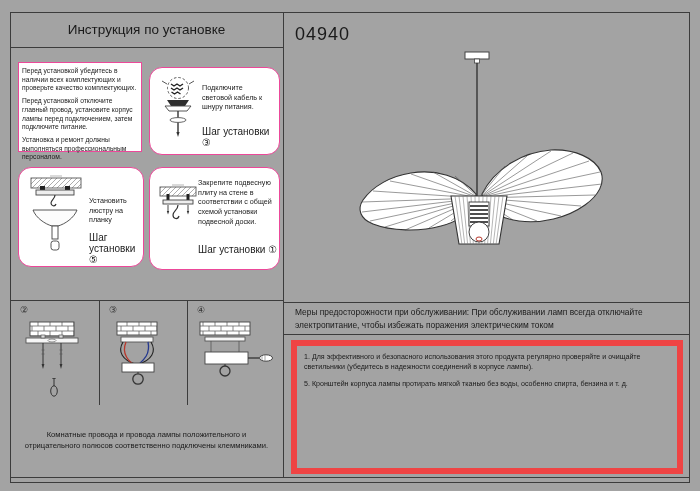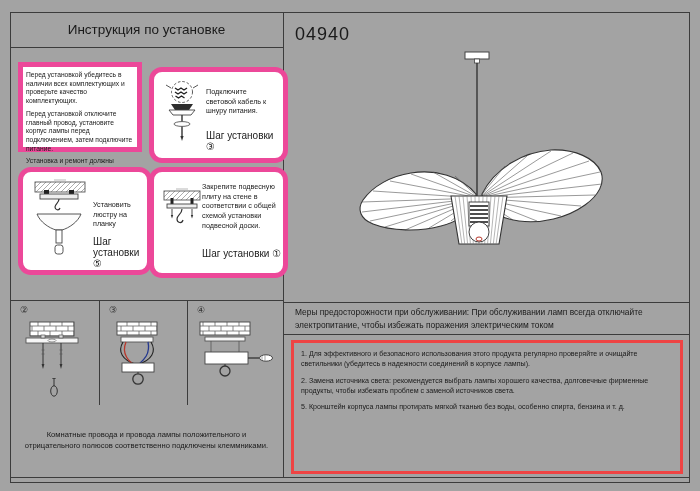--- a/index.html
+++ b/index.html
@@ -2,29 +2,29 @@
 <html><head>
 <meta charset="utf-8">
 <style>
   html,body{margin:0;padding:0;}
   body{width:700px;height:491px;background:#ffffff;font-family:"Liberation Sans","DejaVu Sans",sans-serif;color:#1a1a1a;}
   #page{position:relative;width:700px;height:491px;background:#a3a3a3;overflow:hidden;}
   .line{position:absolute;background:#3c3c3c;}
   .outer{position:absolute;left:10px;top:12px;width:678px;height:469px;border:1px solid #3c3c3c;}
   .title{position:absolute;left:10px;top:22px;width:273px;text-align:center;font-size:13.5px;}
   .model{position:absolute;left:295px;top:24px;font-size:18px;letter-spacing:1px;}
-  .box{position:absolute;border:5px solid #ec4899;background:#fff;}
+  .box{position:absolute;border:1px solid #ec4899;background:#fff;}
   .rounded{border-radius:13px;}
   .smalltxt{font-size:6.7px;line-height:1.3;}
   .bx-text{position:absolute;font-size:7.2px;line-height:1.35;}
   .bx-step{position:absolute;font-size:10px;}
   .panel-num{position:absolute;font-size:9px;color:#333;}
   .caption{position:absolute;left:20px;top:429px;width:253px;text-align:center;font-size:7.6px;line-height:1.5;}
   .warning{position:absolute;left:295px;top:306px;width:378px;font-size:8.4px;line-height:1.55;}
-  .listbox{position:absolute;left:291px;top:340px;width:392px;height:134px;border:3px solid #ef4444;box-sizing:border-box;padding:6px 7px;}
+  .listbox{position:absolute;left:291px;top:340px;width:392px;height:134px;border:6px solid #ef4444;box-sizing:border-box;padding:6px 7px;}
   .listbox .item{font-size:7.1px;line-height:1.42;margin-bottom:6.5px;}
   svg{position:absolute;overflow:visible;}
   p{margin:0 0 4px 0;}
 </style>
 </head>
 <body>
 
 <div id="page">
 
   <svg width="0" height="0">
@@ -229,17 +229,16 @@
     </g>
 
     <circle cx="196" cy="192" r="10" fill="#ffffff" stroke="#333" stroke-width="0.9"></circle>
     <ellipse cx="196" cy="199" rx="3" ry="2" fill="none" stroke-width="1" stroke="#b8382c"></ellipse>
   </svg>
 
   <div class="warning">Меры предосторожности при обслуживании: При обслуживании ламп всегда отключайте электропитание, чтобы избежать поражения электрическим током</div>
 
   <div class="listbox">
     <div class="item">1. Для эффективного и безопасного использования этого продукта регулярно проверяйте и очищайте светильники (убедитесь в надежности соединений в корпусе лампы).</div>
-    <div class="item">2. Замена источника света: рекомендуется выбрать лампы хорошего качества, долговечные фирменные продукты, чтобы избежать проблем с заменой источников света.</div>
     <div class="item">5. Кронштейн корпуса лампы протирать мягкой тканью без воды, особенно спирта, бензина и т. д.</div>
   </div>
 
 </div>
 
 </body></html>

